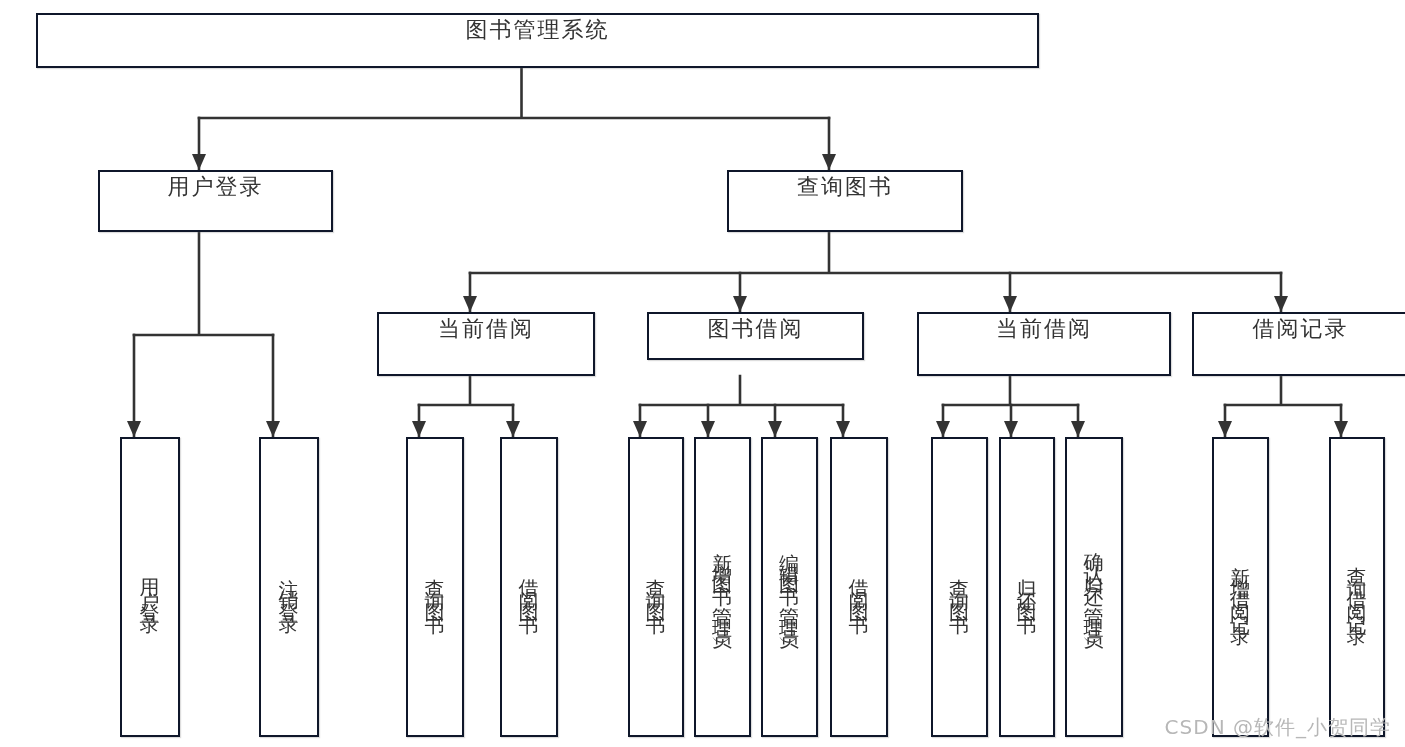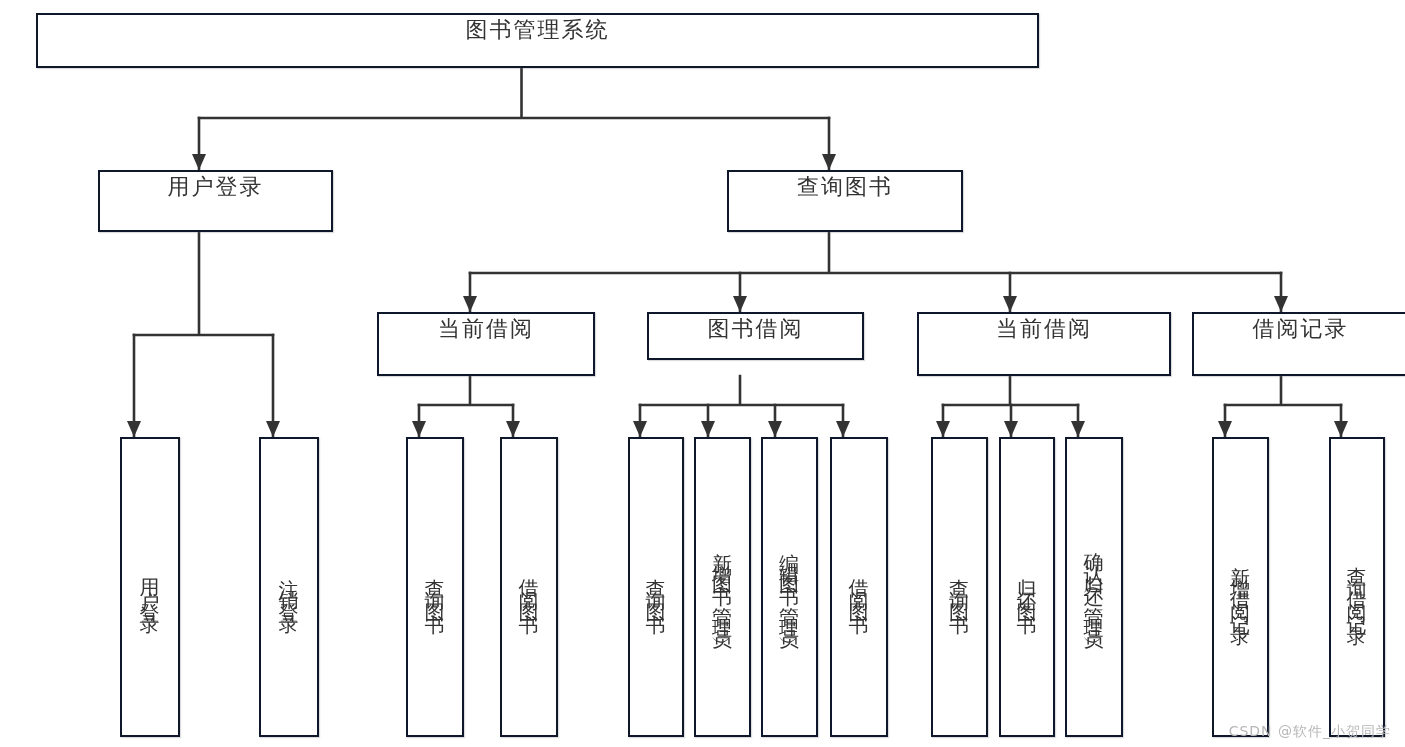--- a/index.html
+++ b/index.html
@@ -36,21 +36,21 @@
     font-size:20px;
     line-height:1;
     letter-spacing:12px;
     white-space:nowrap;
   }
   .node.leaf.long span{letter-spacing:11px;}
   .watermark{
     position:absolute;
     right:14px;bottom:6px;
     color:#b7b7b7;
-    font-size:14px;
+    font-size:20px;
     letter-spacing:1px;
     z-index:3;
     white-space:nowrap;
   }
 </style>
 </head>
 <body>
 
 <div class="canvas">
 

